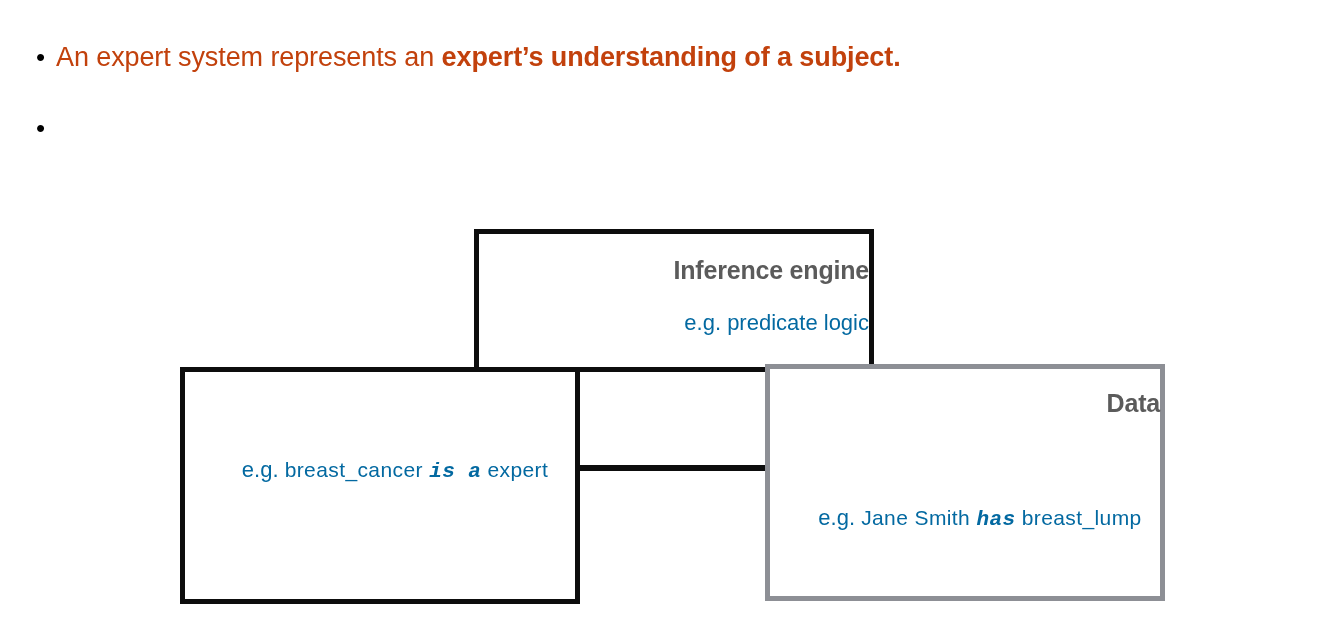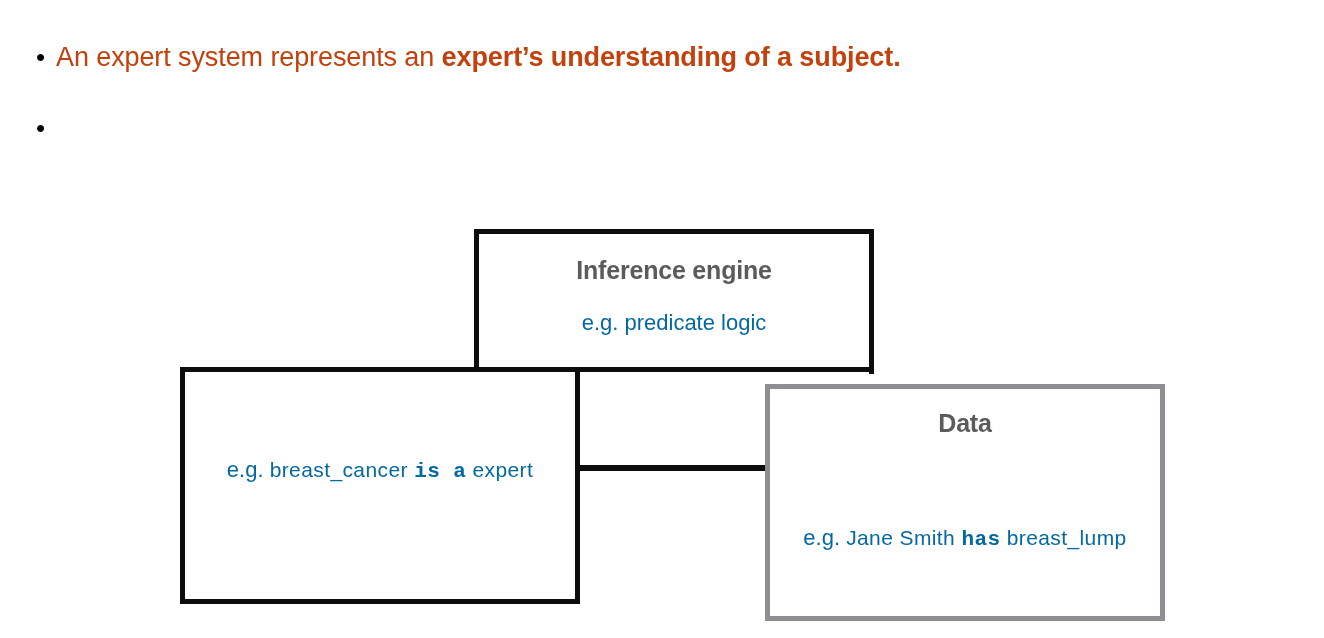--- a/index.html
+++ b/index.html
@@ -58,42 +58,42 @@
     pointer-events: none;
   }
   .diagram > * { pointer-events: auto; }
 
   .box {
     position: absolute;
     box-sizing: border-box;
     background: #ffffff;
     display: flex;
     flex-direction: column;
-    align-items: center;
+    align-items: flex-end;
   }
 
   .box-inference {
     left: 474px;
     top: 229px;
     width: 400px;
     height: 143px;
     border: 5px solid #0d0d0d;
     z-index: 3;
   }
   .box-knowledge {
     left: 180px;
     top: 367px;
     width: 400px;
     height: 237px;
     border: 5px solid #0d0d0d;
     z-index: 3;
   }
   .box-data {
     left: 765px;
-    top: 384px;
+    top: 364px;
     width: 400px;
     height: 237px;
     border: 5px solid #8d8f95;
     z-index: 3;
   }
 
   .box-title {
     font-size: 25px;
     font-weight: 700;
     color: #5b5b5b;
@@ -109,20 +109,21 @@
   .box-sub .mono {
     font-family: Liberation Sans, sans-serif;
     font-size: 21px;
     letter-spacing: 0.4px;
   }
   .box-sub .mono-b {
     font-family: "Liberation Mono", "DejaVu Sans Mono", monospace;
     font-size: 21px;
     font-weight: 700;
     letter-spacing: 0.4px;
+    font-style: italic;
   }
 
   .box-inference .box-title { margin-top: 22px; }
   .box-inference .box-sub   { margin-top: 22px; }
 
   .box-knowledge .box-title { margin-top: 22px; }
   .box-knowledge .box-sub   { margin-top: 82px; width: 360px; }
 
   .box-data .box-title { margin-top: 20px; }
   .box-data .box-sub   { margin-top: 84px; width: 360px; }

